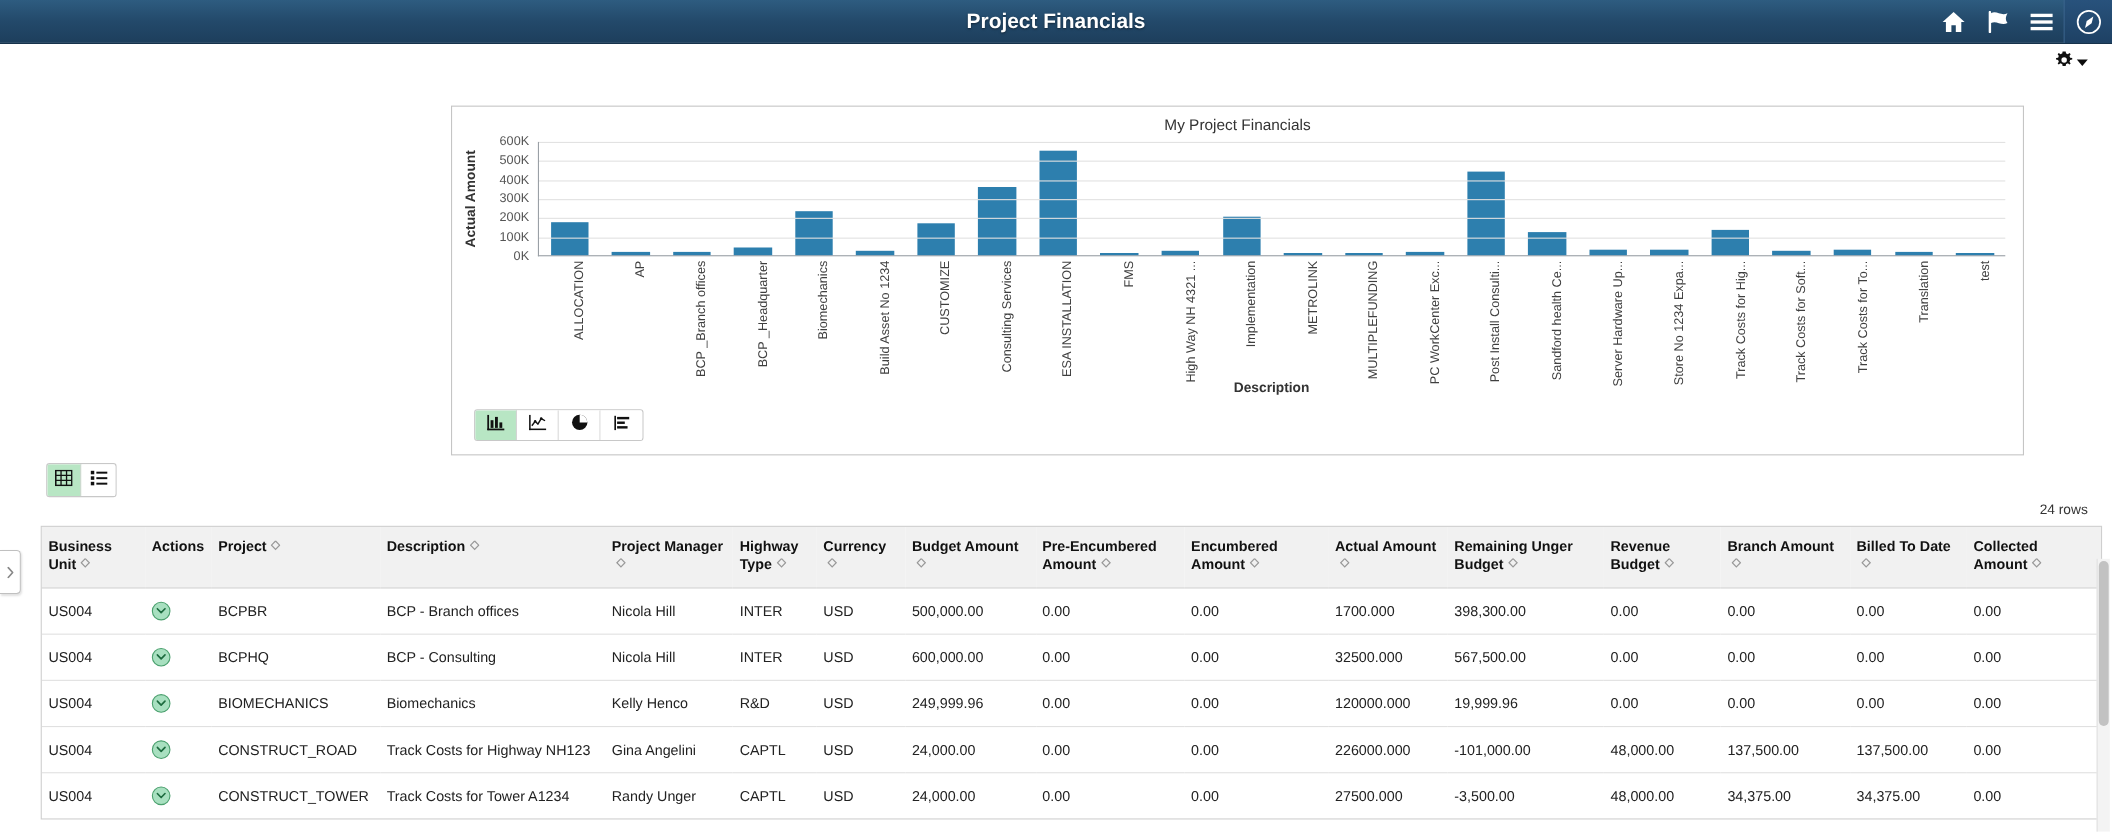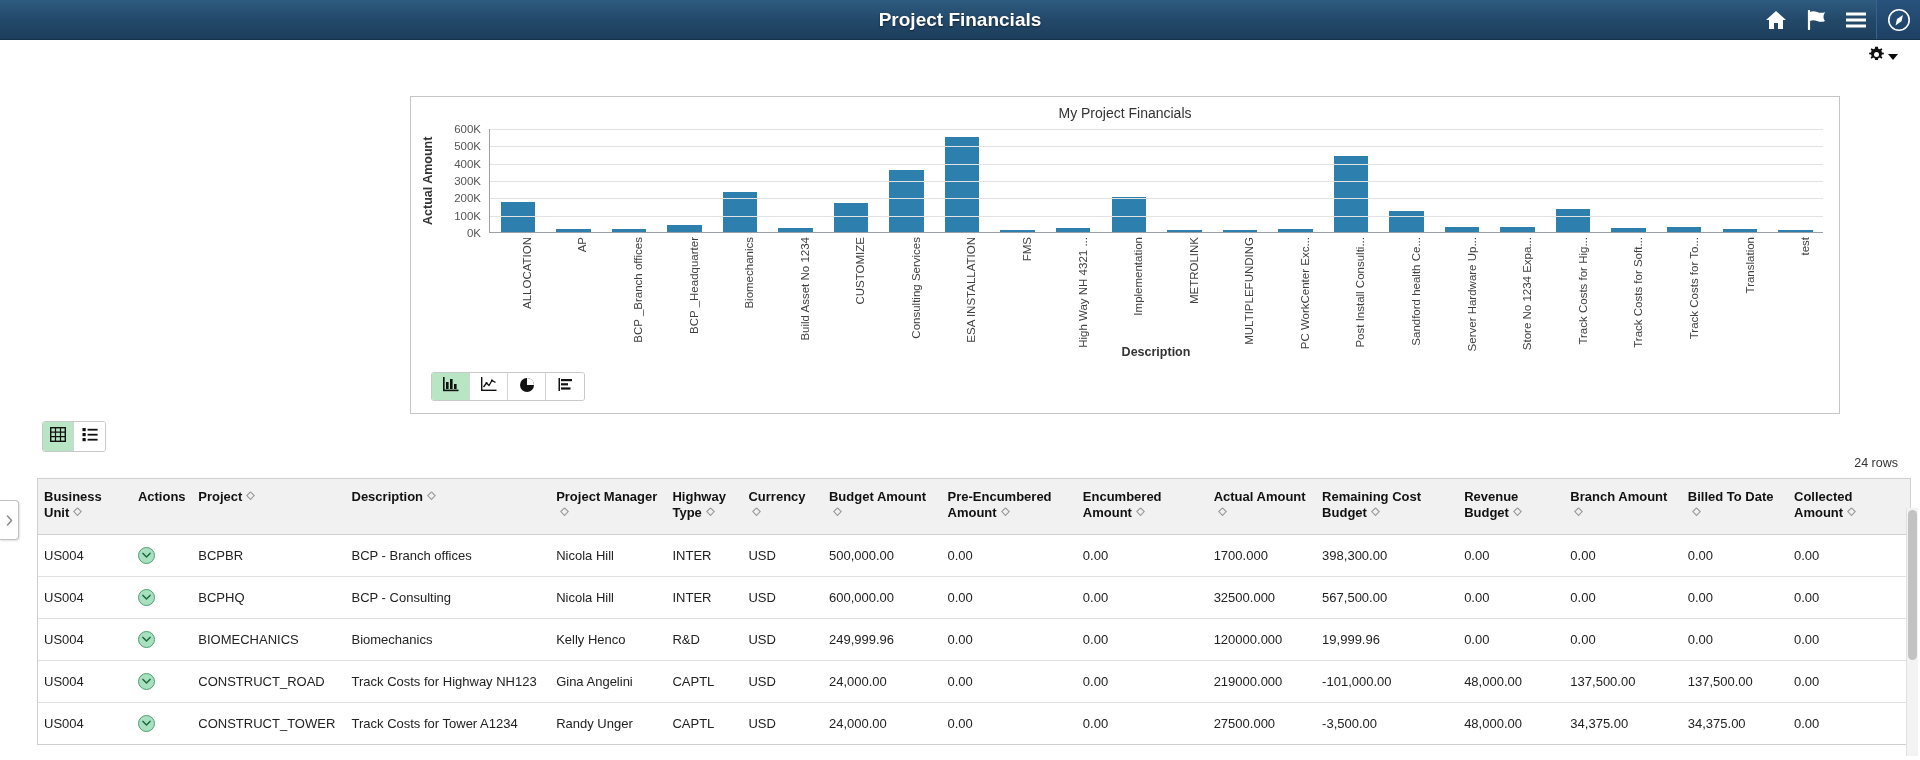--- a/index.html
+++ b/index.html
@@ -669,21 +669,21 @@
             </svg></th>
           <th><span class="th-inner">Pre-Encumbered Amount</span><svg class="sort-ind" width="9" height="11" viewBox="0 0 9 11">
               <polyline points="4.5,0.8 8.2,4.6 4.5,8.4 0.8,4.6 4.5,0.8" fill="none" stroke="#999" stroke-width="1.1"></polyline>
             </svg></th>
           <th><span class="th-inner">Encumbered Amount</span><svg class="sort-ind" width="9" height="11" viewBox="0 0 9 11">
               <polyline points="4.5,0.8 8.2,4.6 4.5,8.4 0.8,4.6 4.5,0.8" fill="none" stroke="#999" stroke-width="1.1"></polyline>
             </svg></th>
           <th><span class="th-inner">Actual Amount</span><svg class="sort-ind" width="9" height="11" viewBox="0 0 9 11">
               <polyline points="4.5,0.8 8.2,4.6 4.5,8.4 0.8,4.6 4.5,0.8" fill="none" stroke="#999" stroke-width="1.1"></polyline>
             </svg></th>
-          <th><span class="th-inner">Remaining Cost Budget</span><svg class="sort-ind" width="9" height="11" viewBox="0 0 9 11">
+          <th><span class="th-inner">Remaining Unger Budget</span><svg class="sort-ind" width="9" height="11" viewBox="0 0 9 11">
               <polyline points="4.5,0.8 8.2,4.6 4.5,8.4 0.8,4.6 4.5,0.8" fill="none" stroke="#999" stroke-width="1.1"></polyline>
             </svg></th>
           <th><span class="th-inner">Revenue Budget</span><svg class="sort-ind" width="9" height="11" viewBox="0 0 9 11">
               <polyline points="4.5,0.8 8.2,4.6 4.5,8.4 0.8,4.6 4.5,0.8" fill="none" stroke="#999" stroke-width="1.1"></polyline>
             </svg></th>
           <th><span class="th-inner">Branch Amount</span><svg class="sort-ind" width="9" height="11" viewBox="0 0 9 11">
               <polyline points="4.5,0.8 8.2,4.6 4.5,8.4 0.8,4.6 4.5,0.8" fill="none" stroke="#999" stroke-width="1.1"></polyline>
             </svg></th>
           <th><span class="th-inner">Billed To Date</span><svg class="sort-ind" width="9" height="11" viewBox="0 0 9 11">
               <polyline points="4.5,0.8 8.2,4.6 4.5,8.4 0.8,4.6 4.5,0.8" fill="none" stroke="#999" stroke-width="1.1"></polyline>
@@ -768,21 +768,21 @@
               </svg>
             </span></td>
           <td>CONSTRUCT_ROAD</td>
           <td>Track Costs for Highway NH123</td>
           <td>Gina Angelini</td>
           <td>CAPTL</td>
           <td>USD</td>
           <td>24,000.00</td>
           <td>0.00</td>
           <td>0.00</td>
-          <td>219000.000</td>
+          <td>226000.000</td>
           <td>-101,000.00</td>
           <td>48,000.00</td>
           <td>137,500.00</td>
           <td>137,500.00</td>
           <td>0.00</td>
         </tr>
         <tr>
           <td>US004</td>
           <td><span class="action-icon">
               <svg width="9" height="7" viewBox="0 0 9 7">

